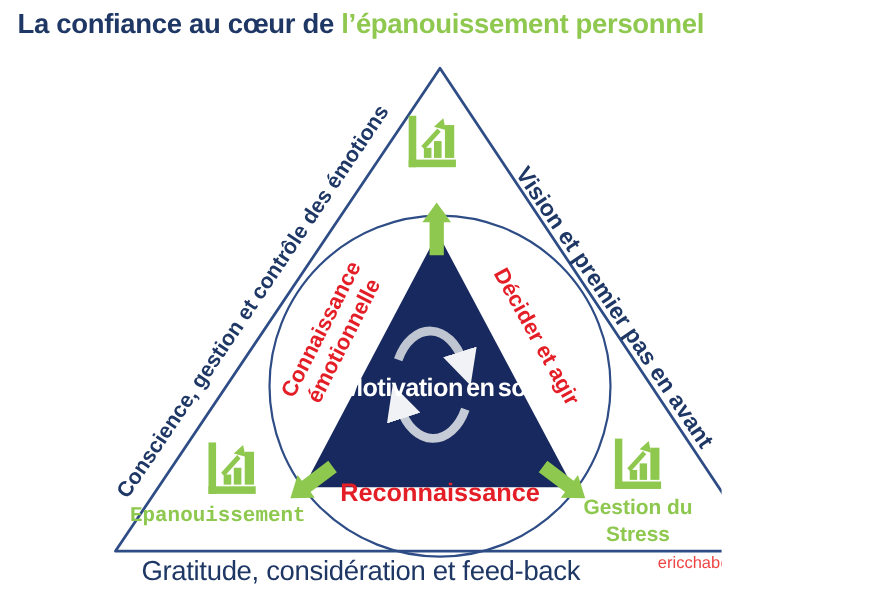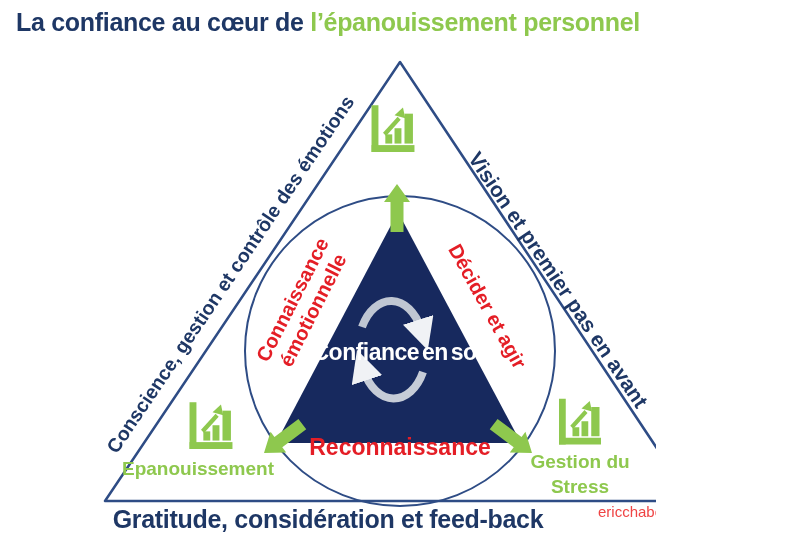--- a/index.html
+++ b/index.html
@@ -34,31 +34,31 @@
   .center-label {
     position:absolute; left:300px; top:339px; width:195px; text-align:center;
     color:#ffffff; font-weight:bold; font-size:23px; white-space:nowrap;
     letter-spacing:-0.5px; word-spacing:-3px;
   }
 
   .corner-label {
     position:absolute; color:#8ec84e; font-weight:bold; font-size:19px; text-align:center;
   }
   .label-top    { left:320px; top:153px; width:150px; }
-  .label-bleft  { left:108px; top:458px; width:180px; }
+  .label-bleft  { left:108px; top:458px; width:180px;font-family:Liberation Mono, monospace; }
   .label-bright { left:505px; top:449px; width:150px; line-height:25px; }
 
   .chart-icon { position:absolute; }
   .icon-top    { left:370px; top:103px; }
   .icon-bleft  { left:188px; top:400px; }
   .icon-bright { left:557px; top:398px; }
 
   .bottom-caption {
     position:absolute; top:505px; left:0; width:100%; text-align:center;
-    color:#1e3765; font-weight:bold; font-size:25px; letter-spacing:-0.3px; white-space:nowrap;
+    color:#1e3765; font-weight:normal; font-size:25px; letter-spacing:-0.3px; white-space:nowrap;
   }
   .watermark {
     position:absolute; left:598px; top:503px; color:#ef4444; font-size:15px; white-space:nowrap;
   }
 </style>
 </head>
 <body>
 
 <div class="canvas">
 
@@ -135,18 +135,18 @@
   <div class="corner-label label-bleft">Epanouissement</div>
   <div class="corner-label label-bright">Gestion du Stress</div>
 
   <div class="edge-navy edge-left">Conscience, gestion et contrôle des émotions</div>
   <div class="edge-navy edge-right">Vision et premier pas en avant</div>
 
   <div class="edge-red red-left">Connaissance émotionnelle</div>
   <div class="edge-red red-right">Décider et agir</div>
   <div class="edge-red red-bottom">Reconnaissance</div>
 
-  <div class="center-label">Confiance en soi</div>
+  <div class="center-label">Motivation en soi</div>
 
   <div class="bottom-caption">Gratitude, considération et feed-back</div>
   <div class="watermark">ericchabot.fr</div>
 
 </div>
 
 </body></html>

